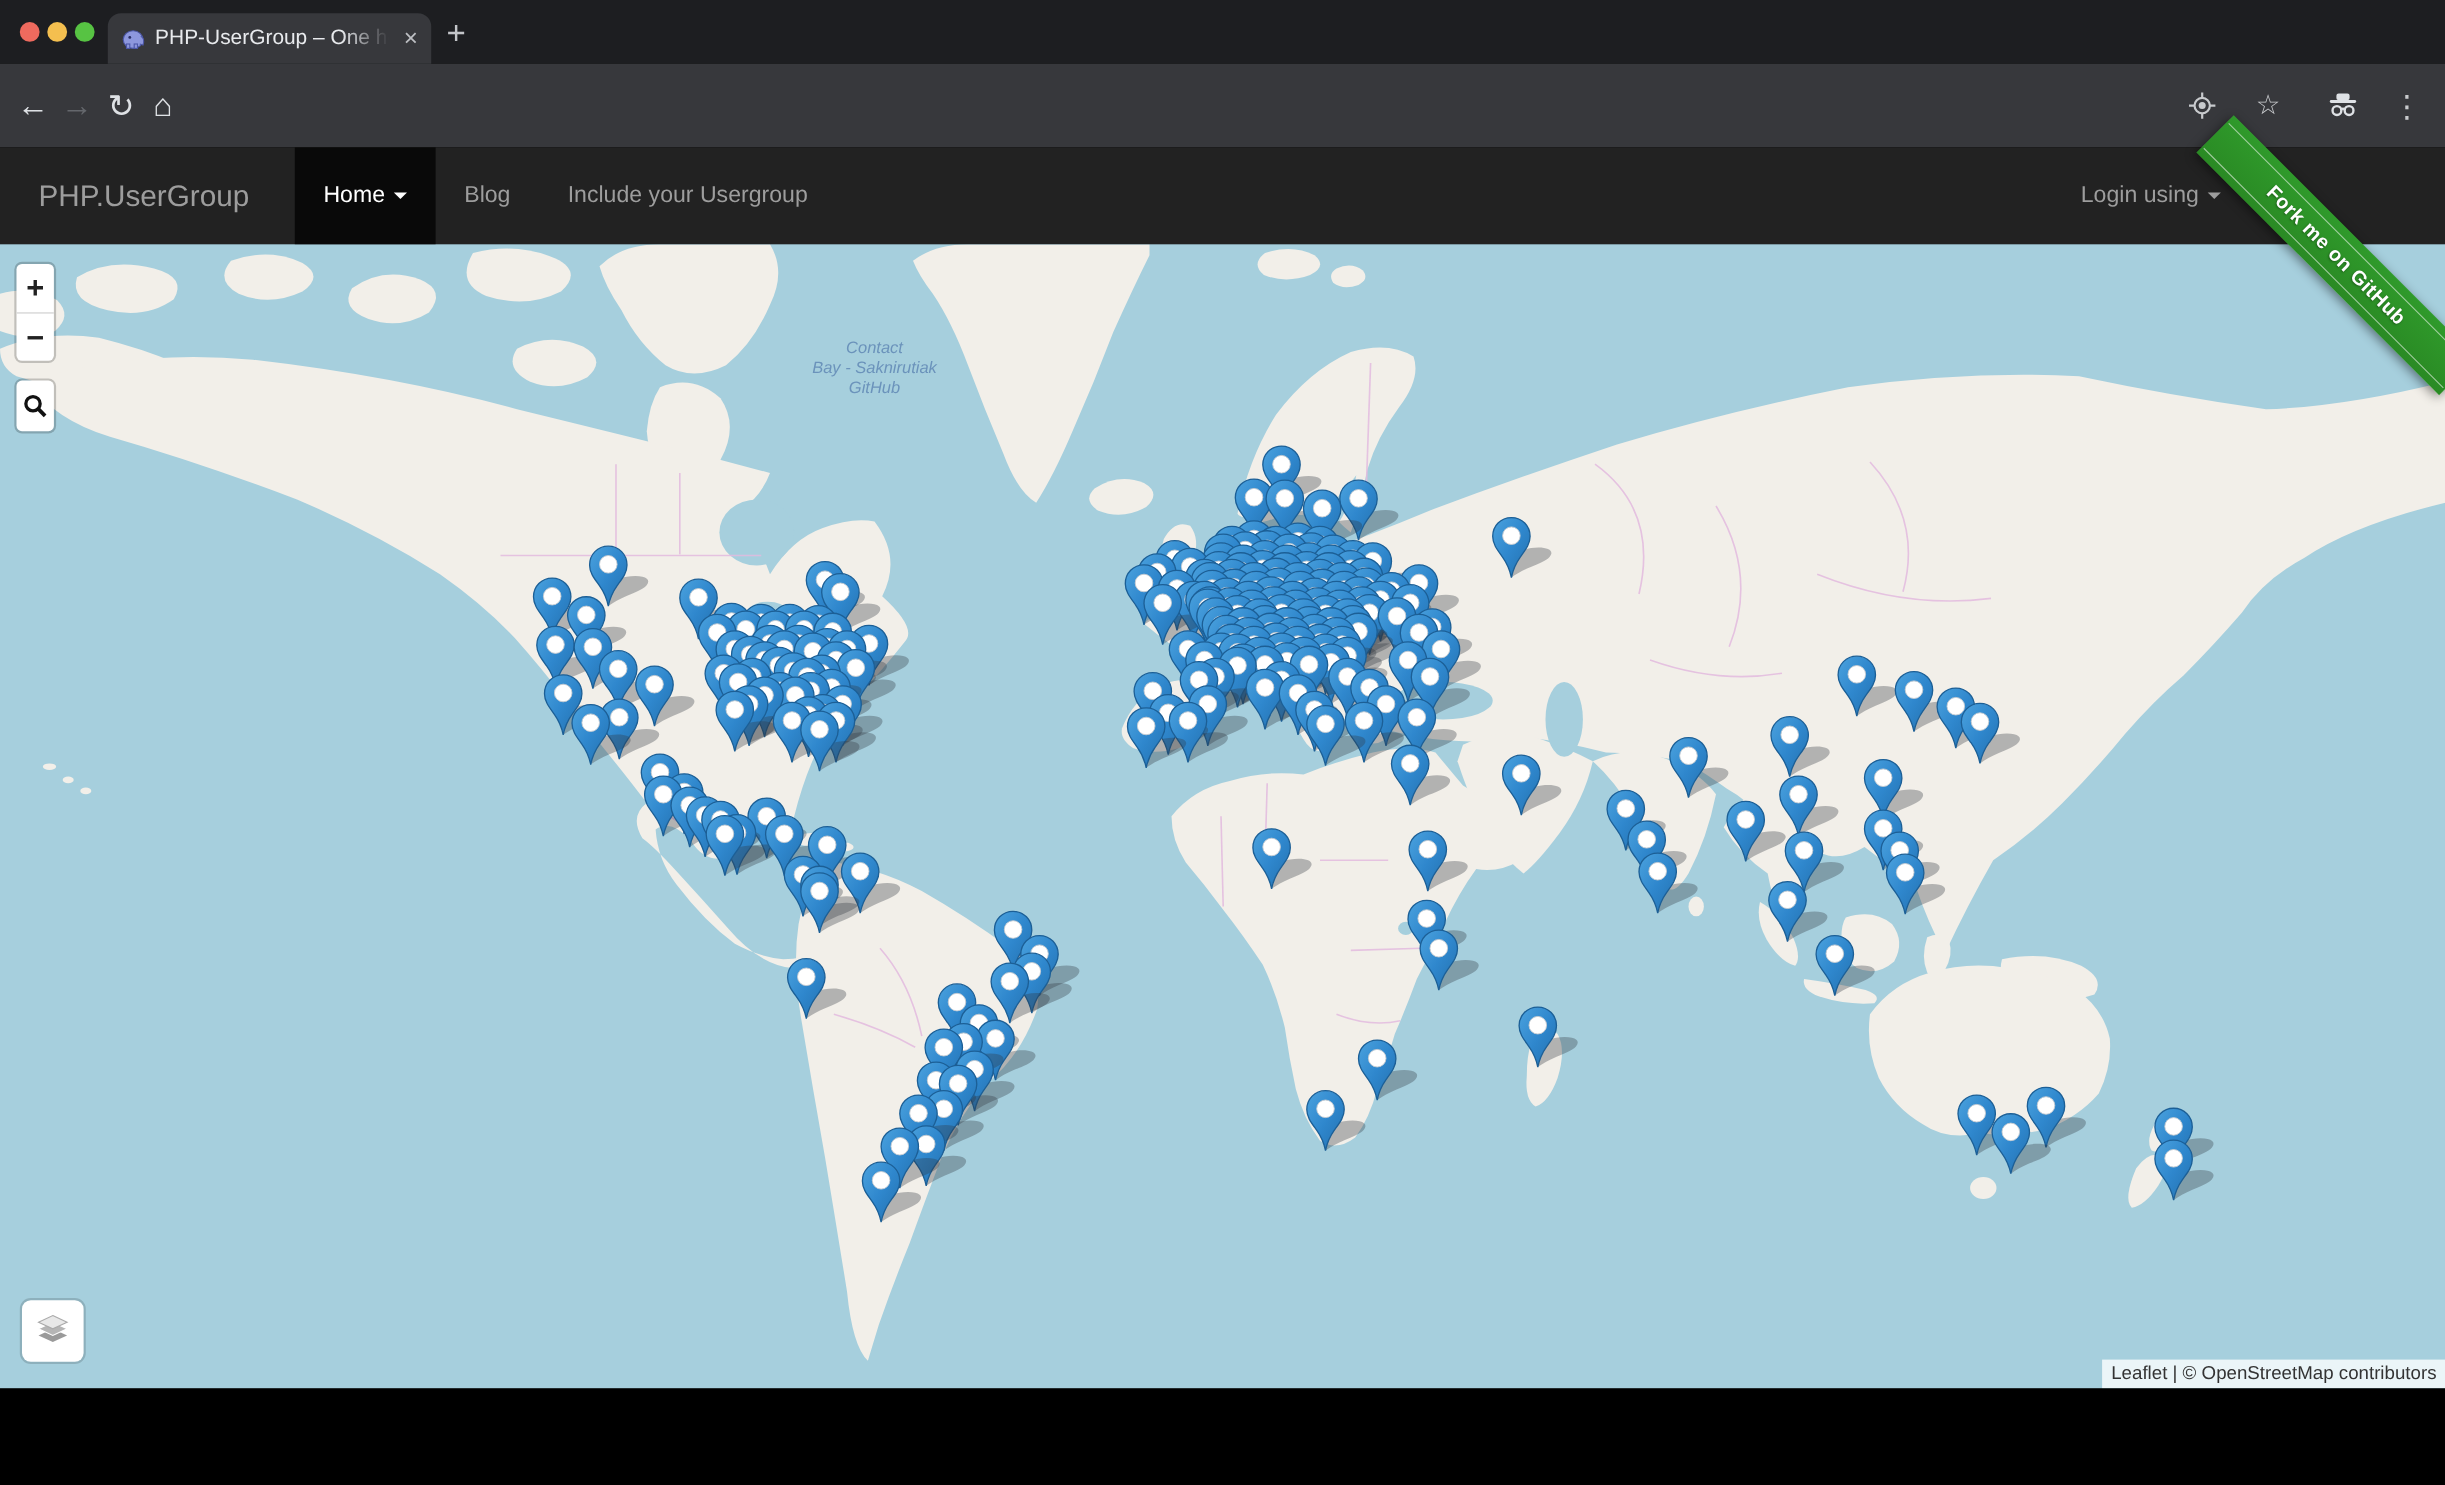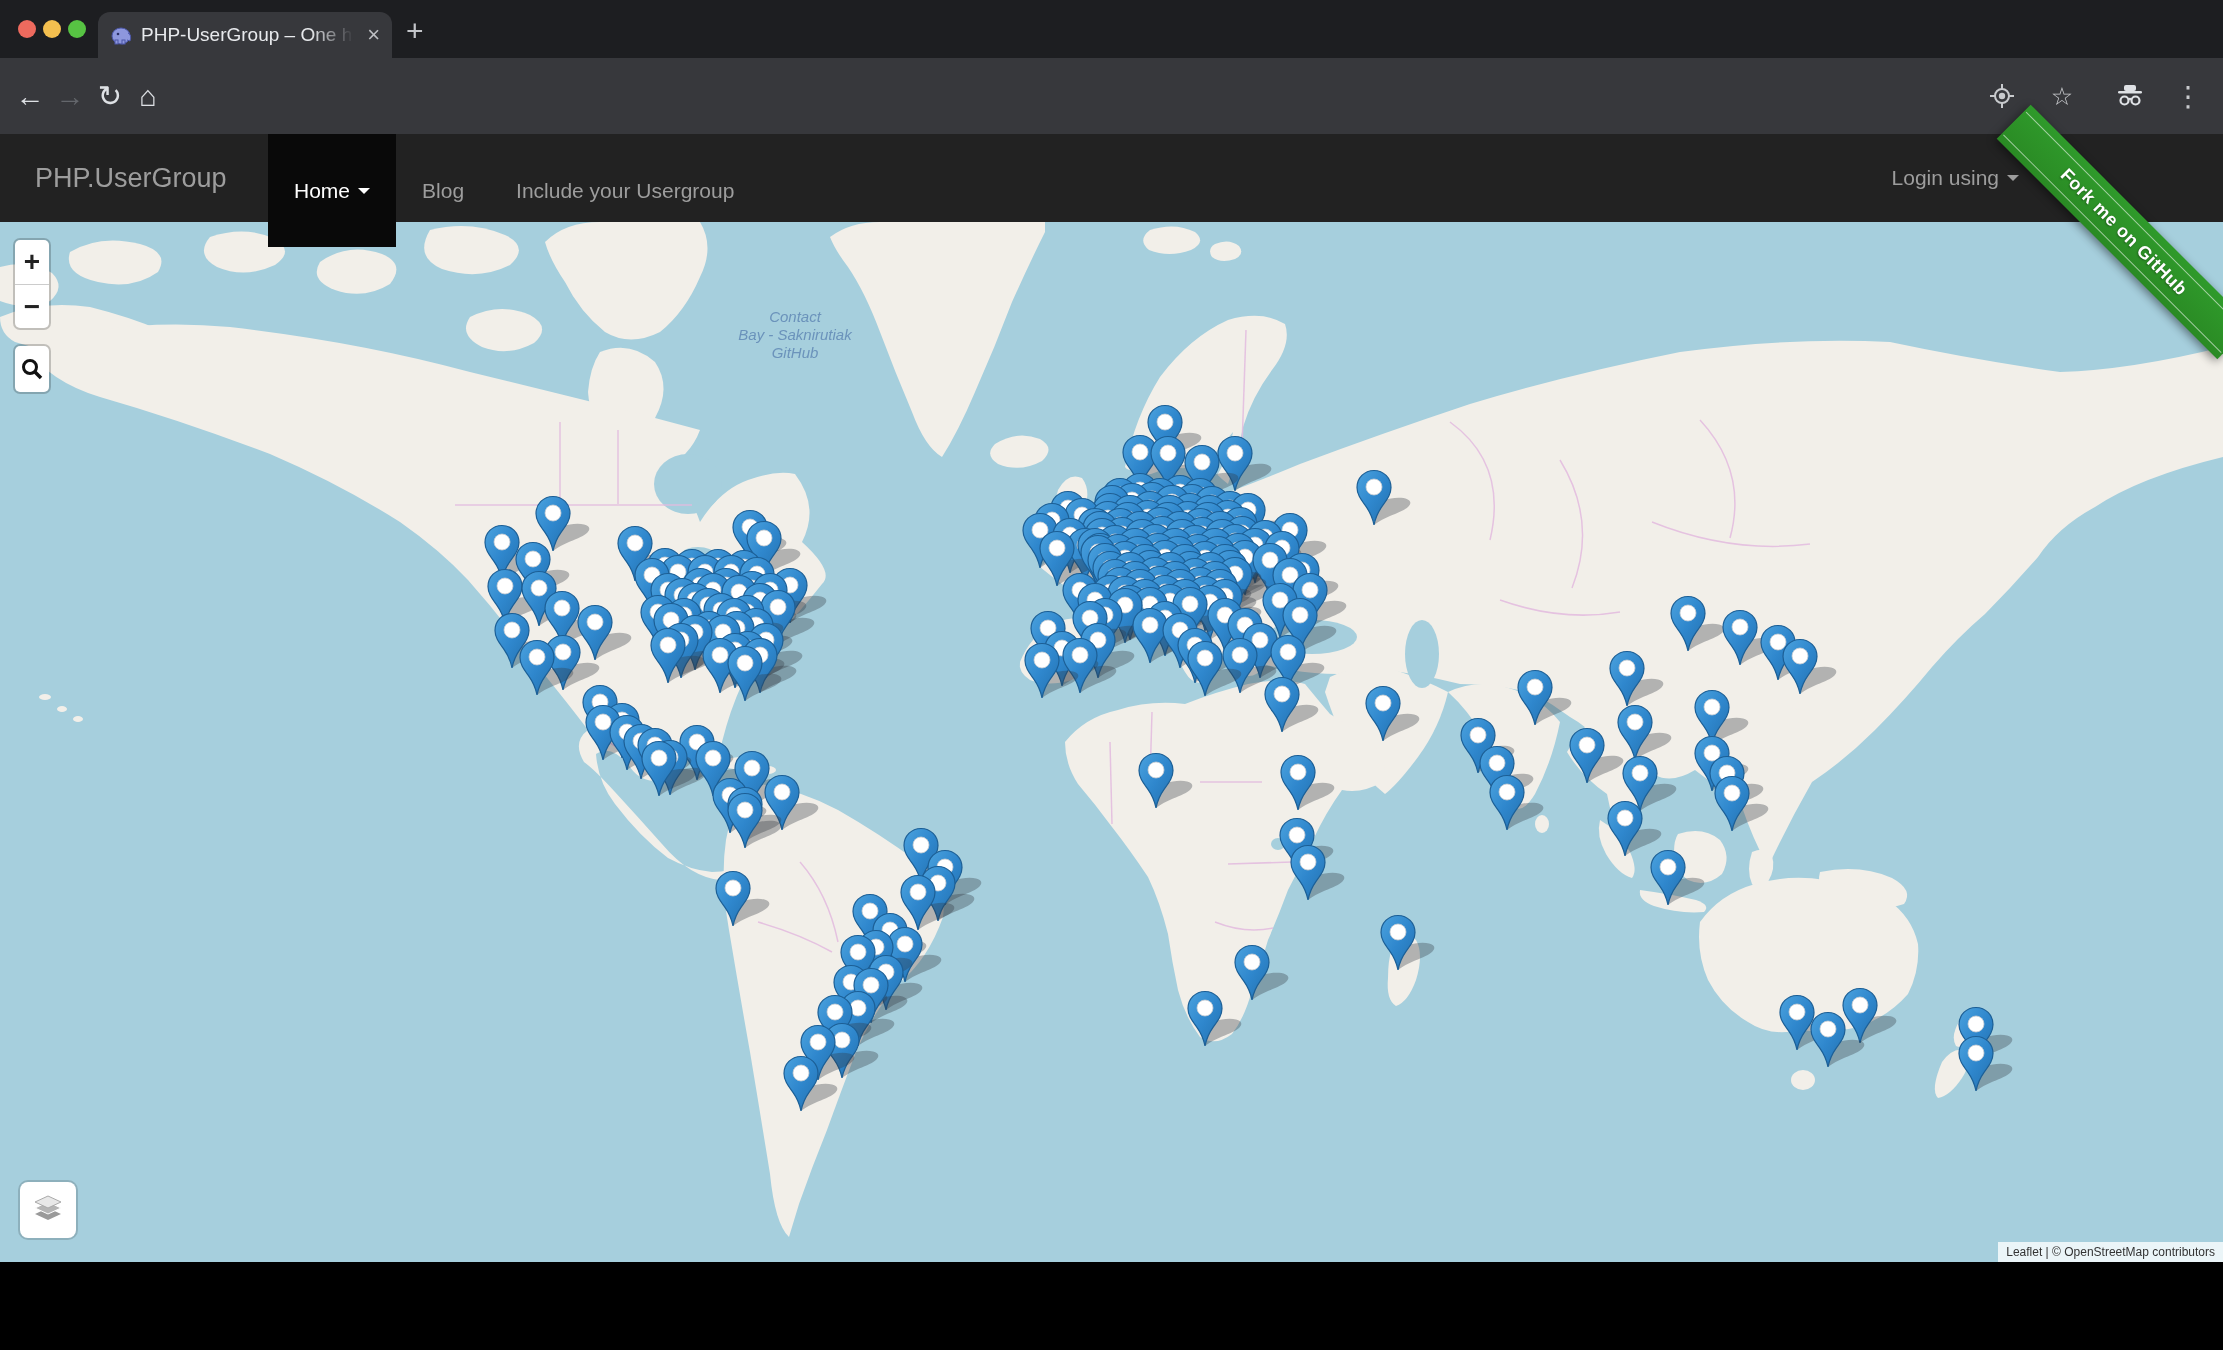--- a/index.html
+++ b/index.html
@@ -28,21 +28,21 @@
              border-radius:23px; display:flex; align-items:center; padding:0 22px; gap:12px; }
   .url { color:#e9eaed; font-size:21px; }
   .boxicon { position:absolute; top:22px; width:32px; height:32px; display:flex; align-items:center;
              justify-content:center; color:#c8cacd; font-size:25px; }
 
   
   .navbar { position:absolute; left:0; top:134px; width:100%; height:88px; background:#222222; z-index:40; }
   .brand { position:absolute; left:35px; top:0; height:88px; display:flex; align-items:center;
            color:#9d9d9d; font-size:27px; }
   .navitems { position:absolute; left:268px; top:0; height:88px; display:flex; }
-  .navitem { height:113px; display:flex; align-items:center; padding:0 26px; color:#9d9d9d;
+  .navitem { height:88px; display:flex; align-items:center; padding:0 26px; color:#9d9d9d;
              font-size:21px; gap:8px; }
   .navitem.active { background:#090909; color:#ffffff; }
   .caret-down { width:0; height:0; border-left:6px solid transparent; border-right:6px solid transparent;
                 border-top:6px solid currentColor; display:inline-block; }
   .caret-up { width:0; height:0; border-left:6px solid transparent; border-right:6px solid transparent;
               border-bottom:6px solid currentColor; display:inline-block; }
   .login { position:absolute; right:204px; top:0; height:88px; display:flex; align-items:center;
            color:#9d9d9d; font-size:21px; gap:8px; }
 
   
@@ -74,21 +74,21 @@
                align-items:center; justify-content:center; }
   .layersctl { position:absolute; left:20px; bottom:24px; width:56px; height:56px; background:#fff;
                border-radius:8px; box-shadow:0 0 0 2px rgba(0,0,0,.15); z-index:20; display:flex;
                align-items:center; justify-content:center; }
   .filterbox { position:absolute; left:628px; top:40px; width:966px; height:46px; z-index:25;
                background:#fff; border:1px solid #999; box-shadow:0 1px 2px rgba(0,0,0,.15);
                font-size:20px; color:#333; padding:0 14px;
                font-family:"Liberation Sans",sans-serif; }
   .filterbox::placeholder { color:#8a8a8a; }
   .attribution { position:absolute; right:0; bottom:0; background:rgba(255,255,255,.78);
-                 padding:3px 8px; font-size:12px; color:#333; z-index:30; }
+                 padding:3px 8px; font-size:17px; color:#333; z-index:30; }
   .attribution a { color:#333; text-decoration:none; }
 
   
   .footer { position:absolute; left:0; top:1262px; width:100%; height:88px; background:#222222; }
   .footer-inner { display:flex; align-items:center; height:100%; padding-left:35px; }
   .copyright { color:#9d9d9d; font-size:19px; margin-right:62px; }
   .flink { color:#9d9d9d; font-size:19px; margin-right:56px; }
   .slack { color:#9d9d9d; font-size:19px; display:flex; align-items:center; gap:8px; }
 </style>
 </head>

